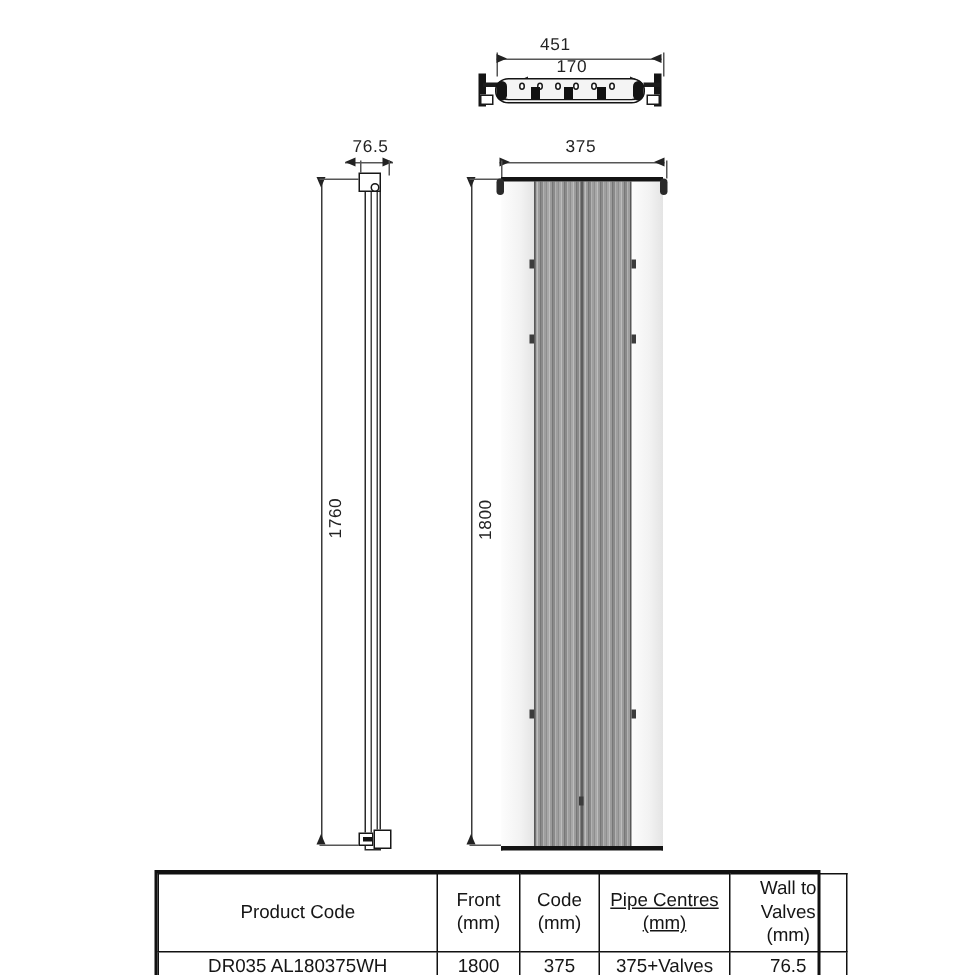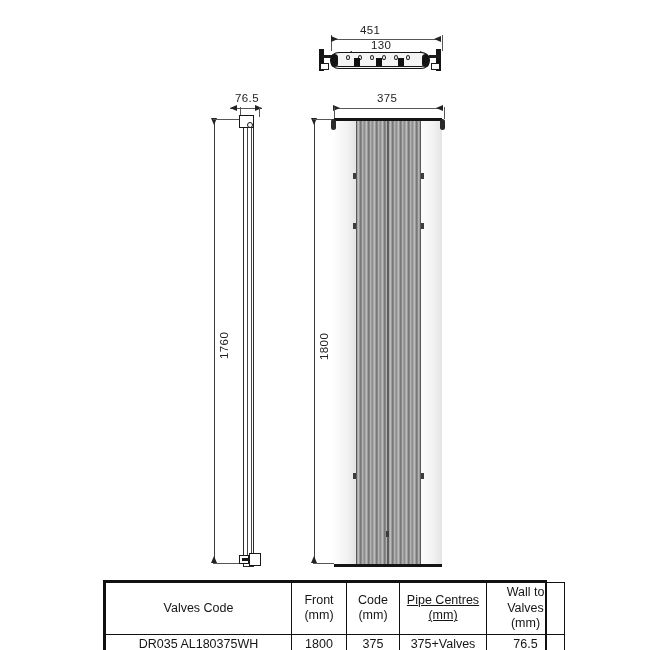--- a/index.html
+++ b/index.html
@@ -182,21 +182,21 @@
 
   <div>
 
     <div class="dimtext" style="left:360px;top:5px;">451</div>
     <div class="ext" style="left:330.5px;top:16px;height:16px;"></div>
     <div class="ext" style="left:441.5px;top:16px;height:16px;"></div>
     <div class="exth" style="left:331px;top:20px;width:110px;"></div>
     <div class="arr right" style="left:331px;top:17px;"></div>
     <div class="arr left" style="left:434px;top:17px;"></div>
 
-    <div class="dimtext" style="left:371px;top:20px;">130</div>
+    <div class="dimtext" style="left:371px;top:20px;">170</div>
     <div class="exth" style="left:345px;top:35px;width:82px;"></div>
     <div class="arr left" style="left:345px;top:32px;"></div>
     <div class="arr right" style="left:420px;top:32px;"></div>
     <div class="ext" style="left:357.5px;top:33px;height:8px;"></div>
     <div class="ext" style="left:414.5px;top:33px;height:8px;"></div>
 
     <div id="plan-view">
       <div class="plan-bracket left">
         <div class="pb-plate"></div>
         <div class="pb-arm" style="left:3px;"></div>
@@ -294,21 +294,21 @@
       <div class="front-dot" style="left:89px;top:360px;"></div>
       <div class="front-dot" style="left:54px;top:418px;"></div>
     </div>
   </div>
 
   <div id="spec-table">
     <table>
       <tbody>
         <tr>
           <td class="hd c0">
-            <span>Valves Code</span>
+            <span>Product Code</span>
           </td>
           <td class="hd c1">
             <span>Front</span><br>
             <span>(mm)</span>
           </td>
           <td class="hd c2">
             <span>Code</span><br>
             <span>(mm)</span>
           </td>
           <td class="hd c3">

